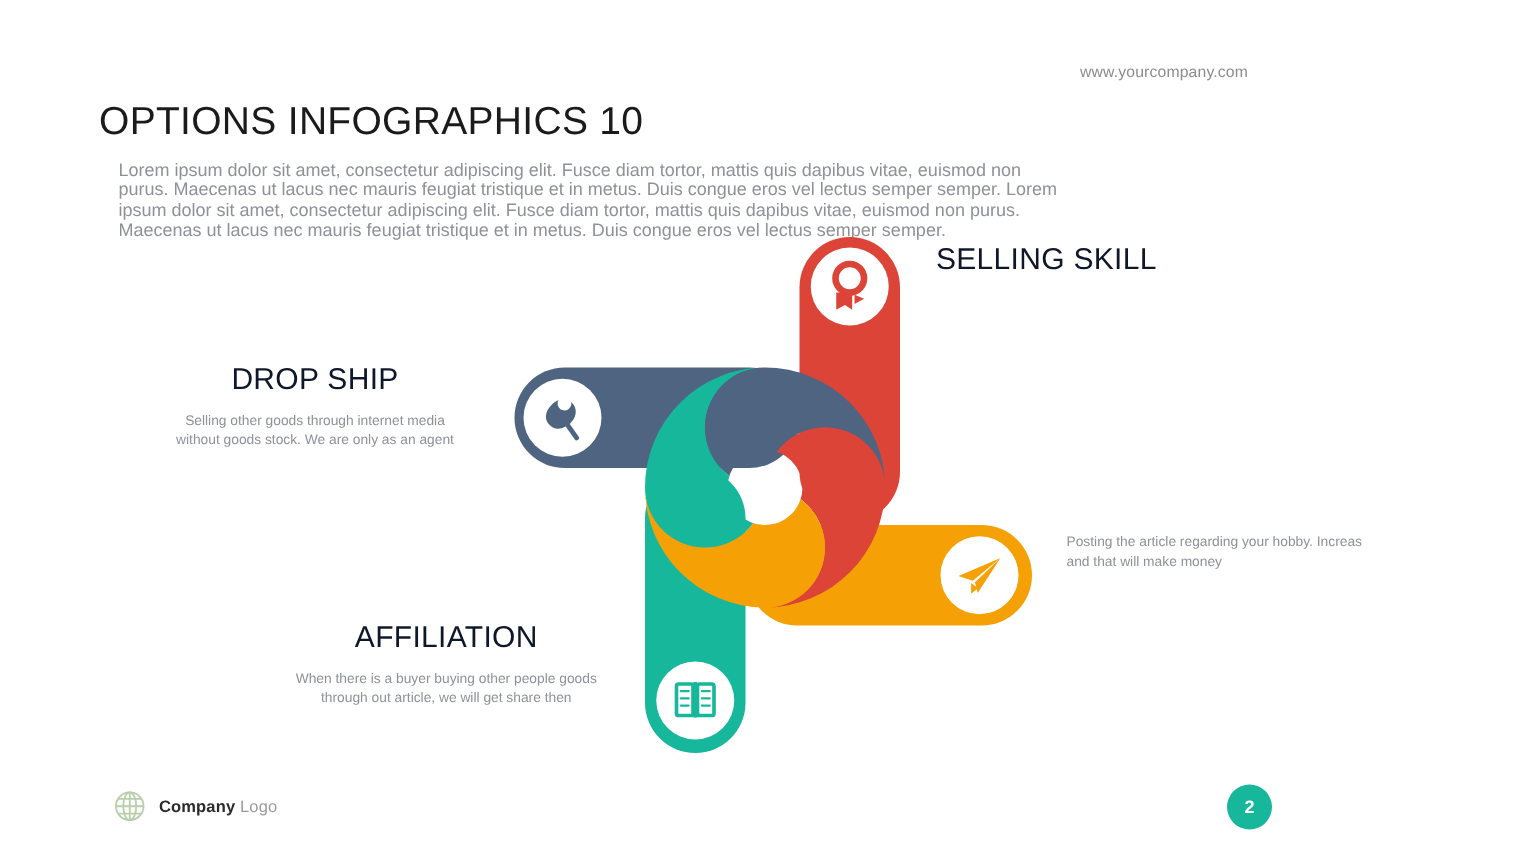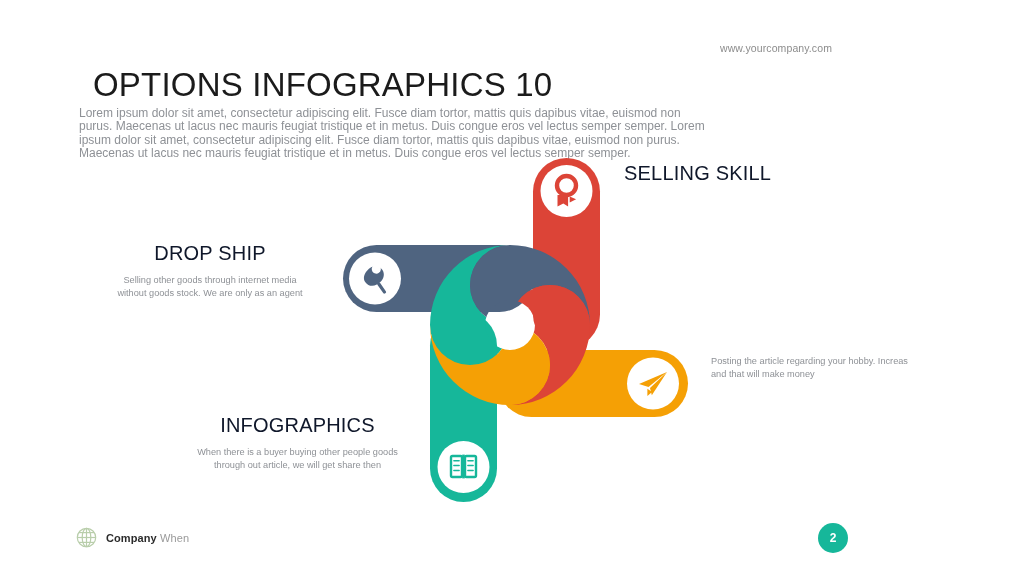--- a/index.html
+++ b/index.html
@@ -25,23 +25,23 @@
     position: absolute;
     top: 42px;
     right: 76px;
     font-size: 10.5px;
     color: #8c8c8c;
     letter-spacing: 0.1px;
     white-space: nowrap;
   }
   .slide-title {
     position: absolute;
-    left: 93px;
+    left: 66px;
     top: 44px;
-    font-size: 33px;
+    font-size: 26px;
     font-weight: 400;
     color: #1b1b1b;
     letter-spacing: 0.2px;
     line-height: 38px;
     white-space: nowrap;
   }
   .intro-paragraph {
     position: absolute;
     left: 79px;
     top: 95px;
@@ -147,21 +147,21 @@
   <div class="label-block align-right" id="block-dropship">
     <div class="lbl-title">DROP SHIP</div>
     <div class="lbl-desc">Selling other goods through internet media without goods stock. We are only as an agent</div>
   </div>
 
   <div class="label-block align-left" id="block-hobby">
     <div class="lbl-desc">Posting the article regarding your hobby. Increase advertising and that will make money</div>
   </div>
 
   <div class="label-block align-right" id="block-affiliate">
-    <div class="lbl-title">INFOGRAPHICS</div>
+    <div class="lbl-title">AFFILIATION</div>
     <div class="lbl-desc">When there is a buyer buying other people goods through out article, we will get share then</div>
   </div>
 
   <div id="graphic">
     <svg width="370" height="360" viewBox="0 0 370 360" xmlns="http://www.w3.org/2000/svg">
       <defs>
 
         <mask id="center-hole">
           <rect x="0" y="0" width="370" height="360" fill="#fff"></rect>
           <circle cx="180" cy="175" r="25" fill="#000"></circle>
@@ -245,18 +245,18 @@
     <span class="globe">
       <svg width="21" height="21" viewBox="0 0 21 21">
         <circle cx="10.5" cy="10.5" r="9.2" fill="none" stroke="#b9ceab" stroke-width="1.2"></circle>
         <ellipse cx="10.5" cy="10.5" rx="4.3" ry="9.2" fill="none" stroke="#b9ceab" stroke-width="1.2"></ellipse>
         <line x1="10.5" y1="1.3" x2="10.5" y2="19.7" stroke="#b9ceab" stroke-width="1.2"></line>
         <line x1="1.3" y1="10.5" x2="19.7" y2="10.5" stroke="#b9ceab" stroke-width="1.2"></line>
         <line x1="2.9" y1="5.6" x2="18.1" y2="5.6" stroke="#b9ceab" stroke-width="1.2"></line>
         <line x1="2.9" y1="15.4" x2="18.1" y2="15.4" stroke="#b9ceab" stroke-width="1.2"></line>
       </svg>
     </span>
-    <span class="logo-text"><b>Company</b><span> When</span></span>
+    <span class="logo-text"><b>Company</b><span> Logo</span></span>
   </div>
 
   <div class="page-badge">2</div>
 
 </div>
 
 </body></html>

